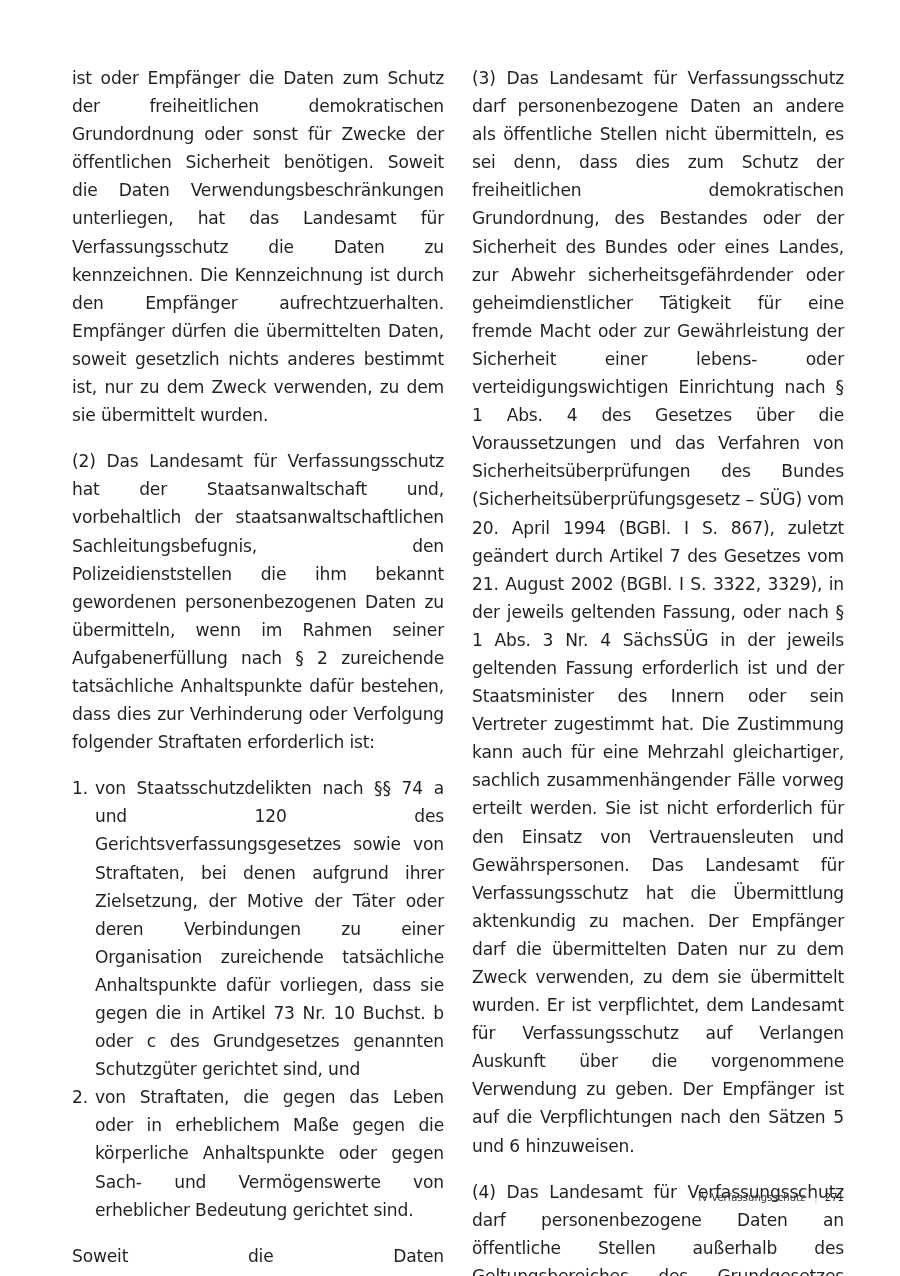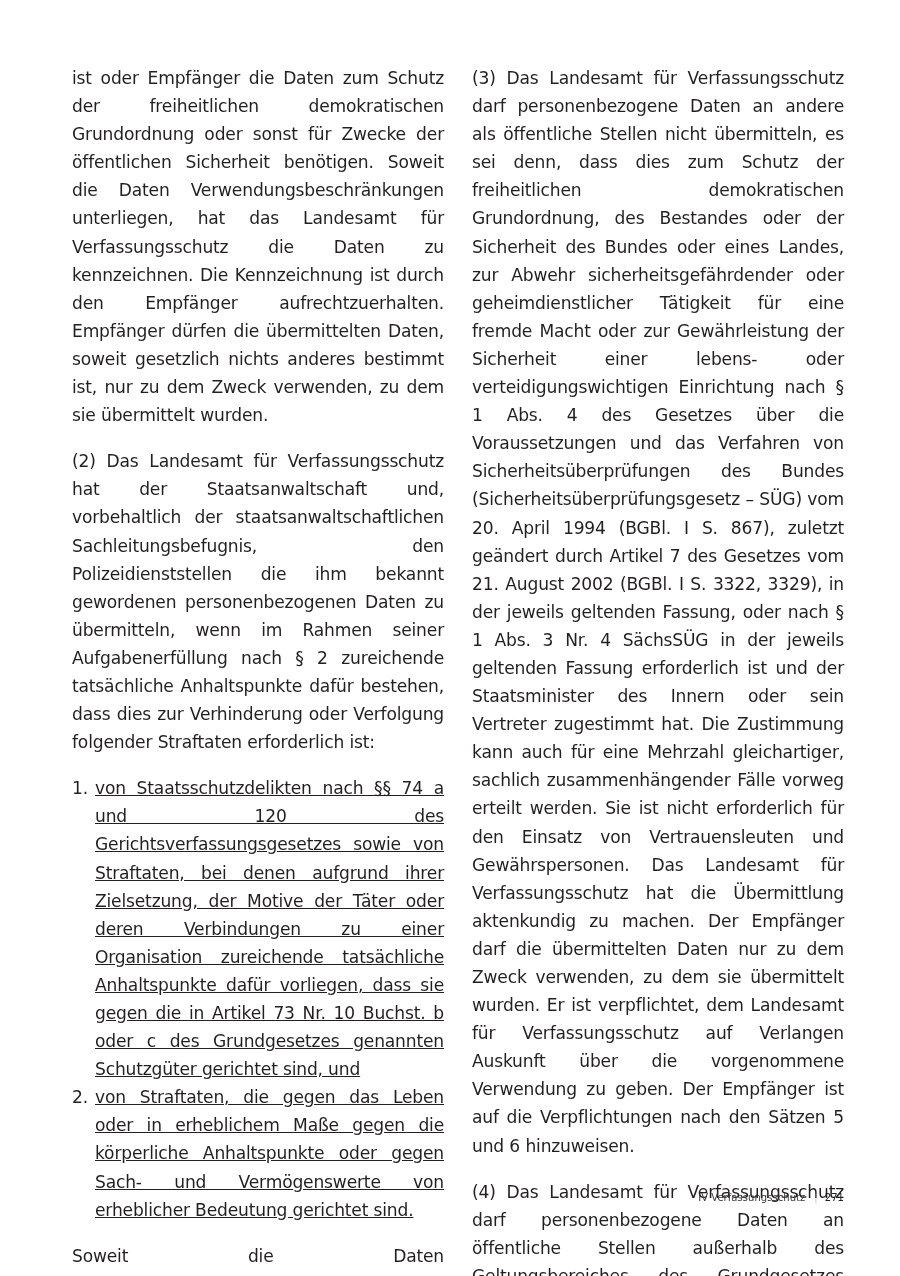--- a/index.html
+++ b/index.html
@@ -85,21 +85,20 @@
     left: 0;
     top: 0;
     width: 20px;
     text-align: left;
     font-size: 17.1px;
     line-height: 28.1px;
   }
 
   .numlist li .li-text {
     display: block;
-    text-decoration: underline;
   }
 
   .footer {
     position: absolute;
     left: 72px;
     top: 1187px;
     width: 772px;
     text-align: right;
     font-size: 10px;
     line-height: 22px;

